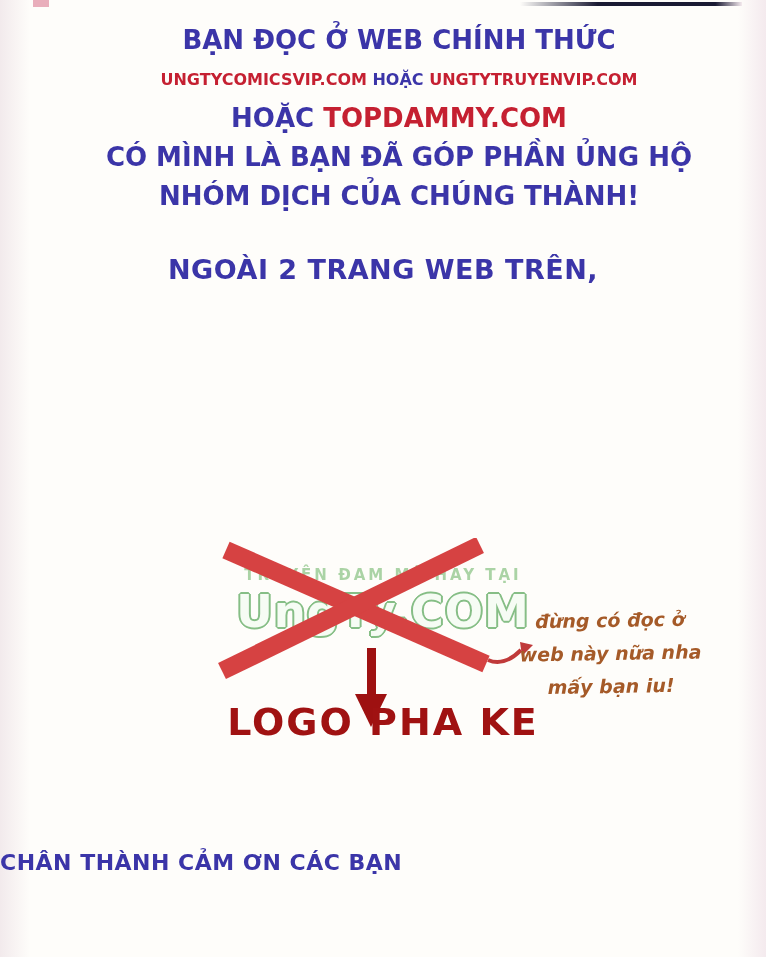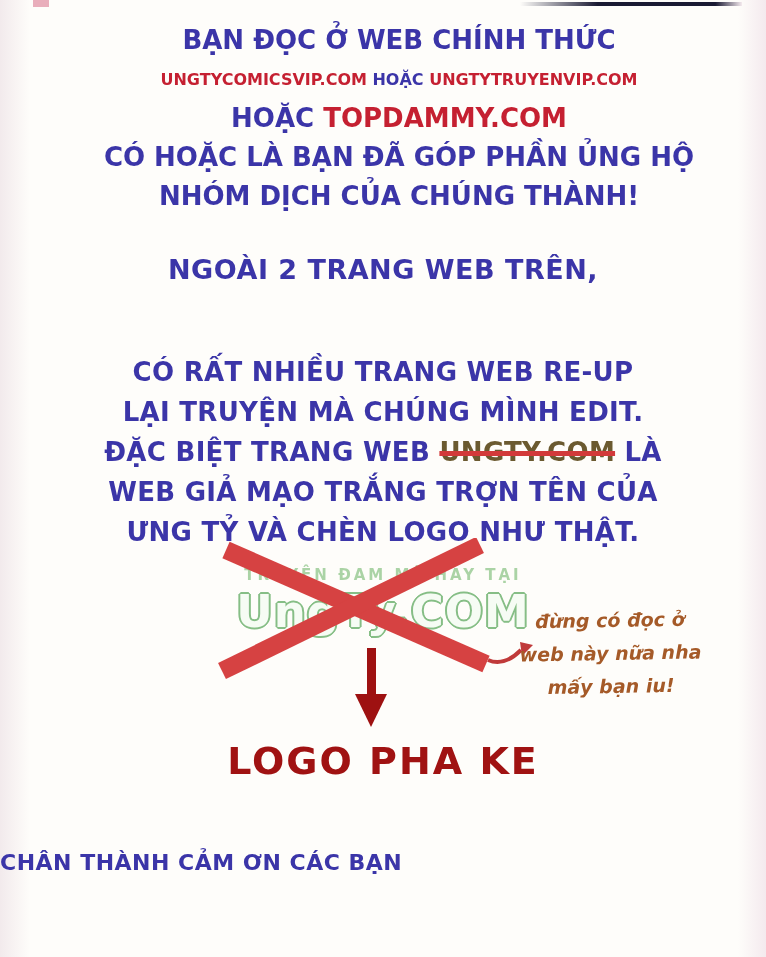--- a/index.html
+++ b/index.html
@@ -72,56 +72,49 @@
     position:absolute;left:503px;top:604px;width:215px;
     text-align:center;
     font-size:19px;line-height:33px;
     font-style:italic;
     color:var(--brown);
     transform:rotate(-1deg);
     letter-spacing:0;
   }
 
   #fake-label{
-    position:absolute;left:0;top:739px;width:766px;text-align:center;
+    position:absolute;left:0;top:700px;width:766px;text-align:center;
     font-size:38px;letter-spacing:2px;color:var(--dark_red);
   }
 
   #footer-block{position:absolute;left:0;top:841px;width:100%;text-align:left;
     font-size:22px;line-height:43px;color:var(--blue);letter-spacing:.5px;}
 </style>
 </head>
 <body>
 
 <div id="page">
 
   <div class="edge-left"></div>
   <div class="edge-right"></div>
   <div class="top-strip"></div>
   <div class="pink-notch"></div>
 
   <div id="header-block" class="hdr">
     <div class="row blue">BẠN ĐỌC Ở WEB CHÍNH THỨC</div>
     <div class="row row2"><span class="red">UNGTYCOMICSVIP.COM</span><span class="blue"> HOẶC </span><span class="red">UNGTYTRUYENVIP.COM</span></div>
     <div class="row"><span class="blue">HOẶC </span><span class="red">TOPDAMMY.COM</span></div>
-    <div class="row blue">CÓ HOẶC LÀ BẠN ĐÃ GÓP PHẦN ỦNG HỘ</div>
+    <div class="row blue">CÓ MÌNH LÀ BẠN ĐÃ GÓP PHẦN ỦNG HỘ</div>
     <div class="row blue">NHÓM DỊCH CỦA CHÚNG THÀNH!</div>
   </div>
 
   <div id="notice-block">
     <div>NGOÀI 2 TRANG WEB TRÊN,</div>
   </div>
 
-  <div id="warning-block">
-    <div>CÓ RẤT NHIỀU TRANG WEB RE-UP</div>
-    <div>LẠI TRUYỆN MÀ CHÚNG MÌNH EDIT.</div>
-    <div><span>ĐẶC BIỆT TRANG WEB </span><span class="strike">UNGTY.COM</span><span> LÀ</span></div>
-    <div>WEB GIẢ MẠO TRẮNG TRỢN TÊN CỦA</div>
-    <div>ƯNG TỶ VÀ CHÈN LOGO NHƯ THẬT.</div>
-  </div>
 
   <div id="fake-logo">
     <div id="logo-tagline">TRUYỆN ĐAM MỸ HAY TẠI</div>
     <div id="logo-brand">UngTy.COM</div>
   </div>
 
   <svg class="abs-svg" style="left:206px;top:538px;" width="314" height="146" viewBox="0 0 314 146">
     <line x1="20" y1="12" x2="280" y2="126" stroke="#d64242" stroke-width="18"></line>
     <line x1="274" y1="7" x2="16" y2="133" stroke="#d64242" stroke-width="18"></line>
   </svg>

